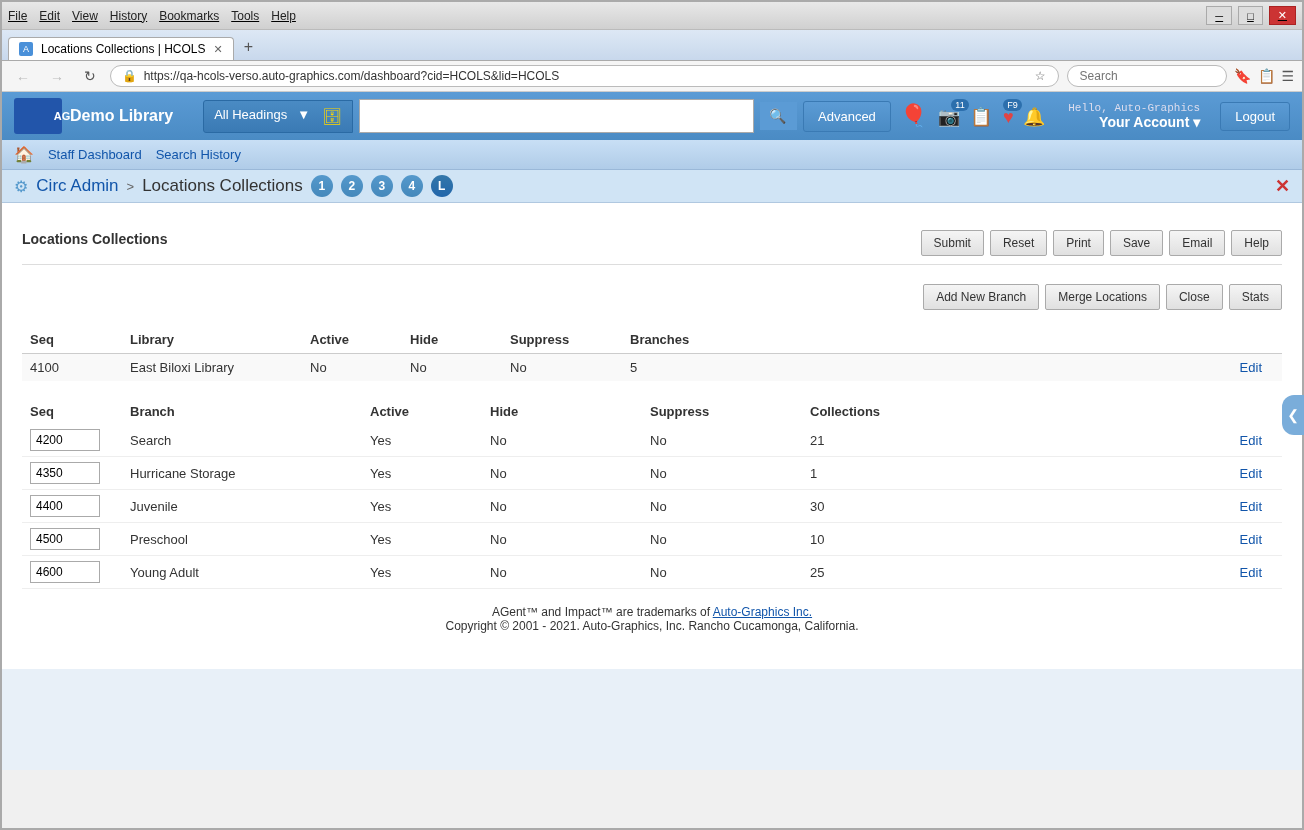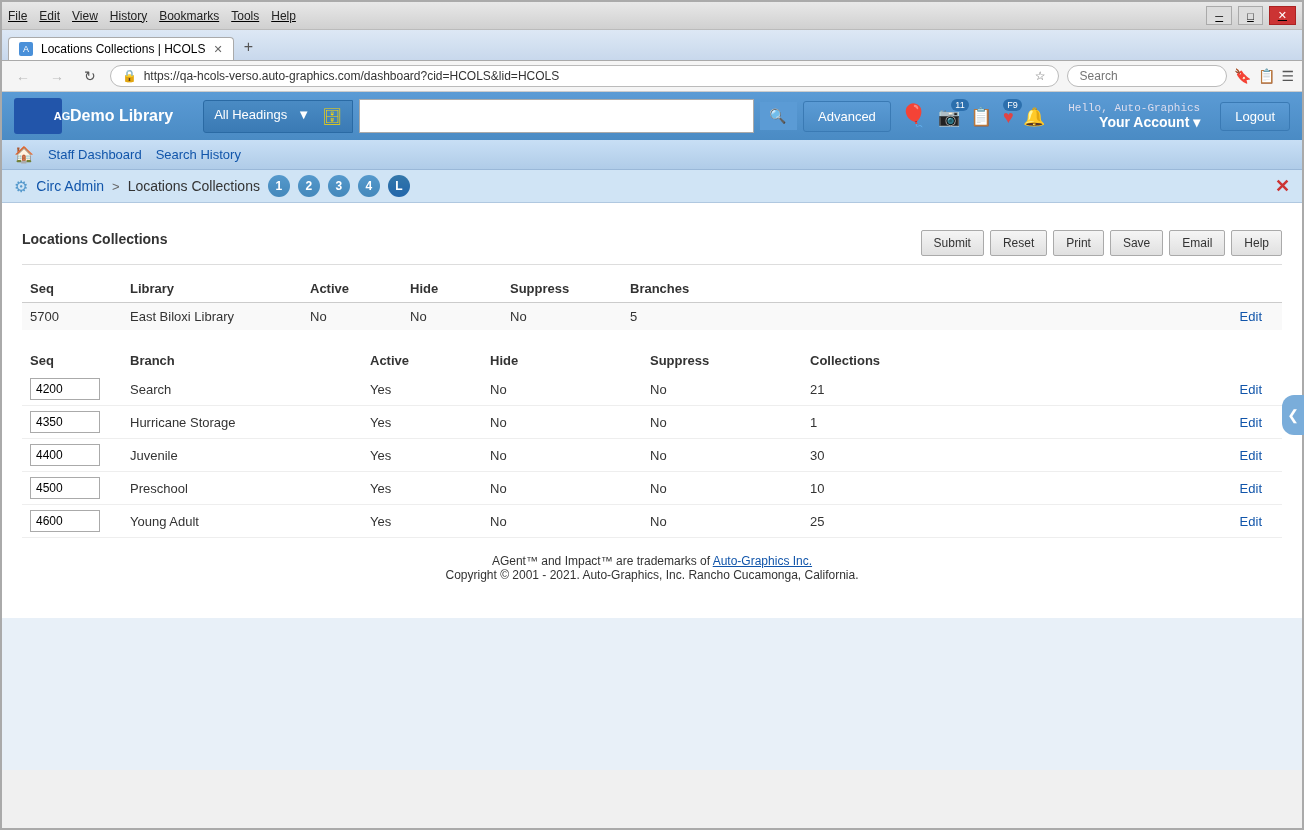--- a/index.html
+++ b/index.html
@@ -169,21 +169,21 @@
     
     .breadcrumb-bar {
       background: #d0e4f5;
       padding: 5px 12px;
       display: flex;
       align-items: center;
       gap: 8px;
       border-bottom: 1px solid #b0c8e0;
     }
     .breadcrumb-icon { color: #5599cc; font-size: 16px; }
-    .breadcrumb-text { font-size: 14px; color: #333; }
+    .breadcrumb-text { font-size: 17px; color: #333; }
     .breadcrumb-sep { color: #666; }
     .step-bubble {
       background: linear-gradient(to bottom, #5599cc, #4488bb);
       color: white;
       border-radius: 50%;
       width: 22px;
       height: 22px;
       display: flex;
       align-items: center;
       justify-content: center;
@@ -457,36 +457,42 @@
         <div class="btn-row">
           <button class="action-btn">Submit</button>
           <button class="action-btn">Reset</button>
           <button class="action-btn">Print</button>
           <button class="action-btn">Save</button>
           <button class="action-btn">Email</button>
           <button class="action-btn">Help</button>
         </div>
       </div>
 
+      <div class="btn-row2">
+        <button class="action-btn">Add New Branch</button>
+        <button class="action-btn">Merge Locations</button>
+        <button class="action-btn">Close</button>
+        <button class="action-btn">Stats</button>
+      </div>
 
       <table class="locations-table">
         <thead>
           <tr>
             <th style="width:100px;">Seq</th>
             <th style="width:180px;">Library</th>
             <th style="width:100px;">Active</th>
             <th style="width:100px;">Hide</th>
             <th style="width:120px;">Suppress</th>
             <th style="width:100px;">Branches</th>
             <th style="width:auto;"></th>
           </tr>
         </thead>
         <tbody>
           <tr class="main-row">
-            <td>5700</td>
+            <td>4100</td>
             <td>East Biloxi Library</td>
             <td>No</td>
             <td>No</td>
             <td>No</td>
             <td>5</td>
             <td style="text-align:right; padding-right:20px;">
               <a class="edit-link">Edit</a>
             </td>
           </tr>
           <tr class="divider-row">

